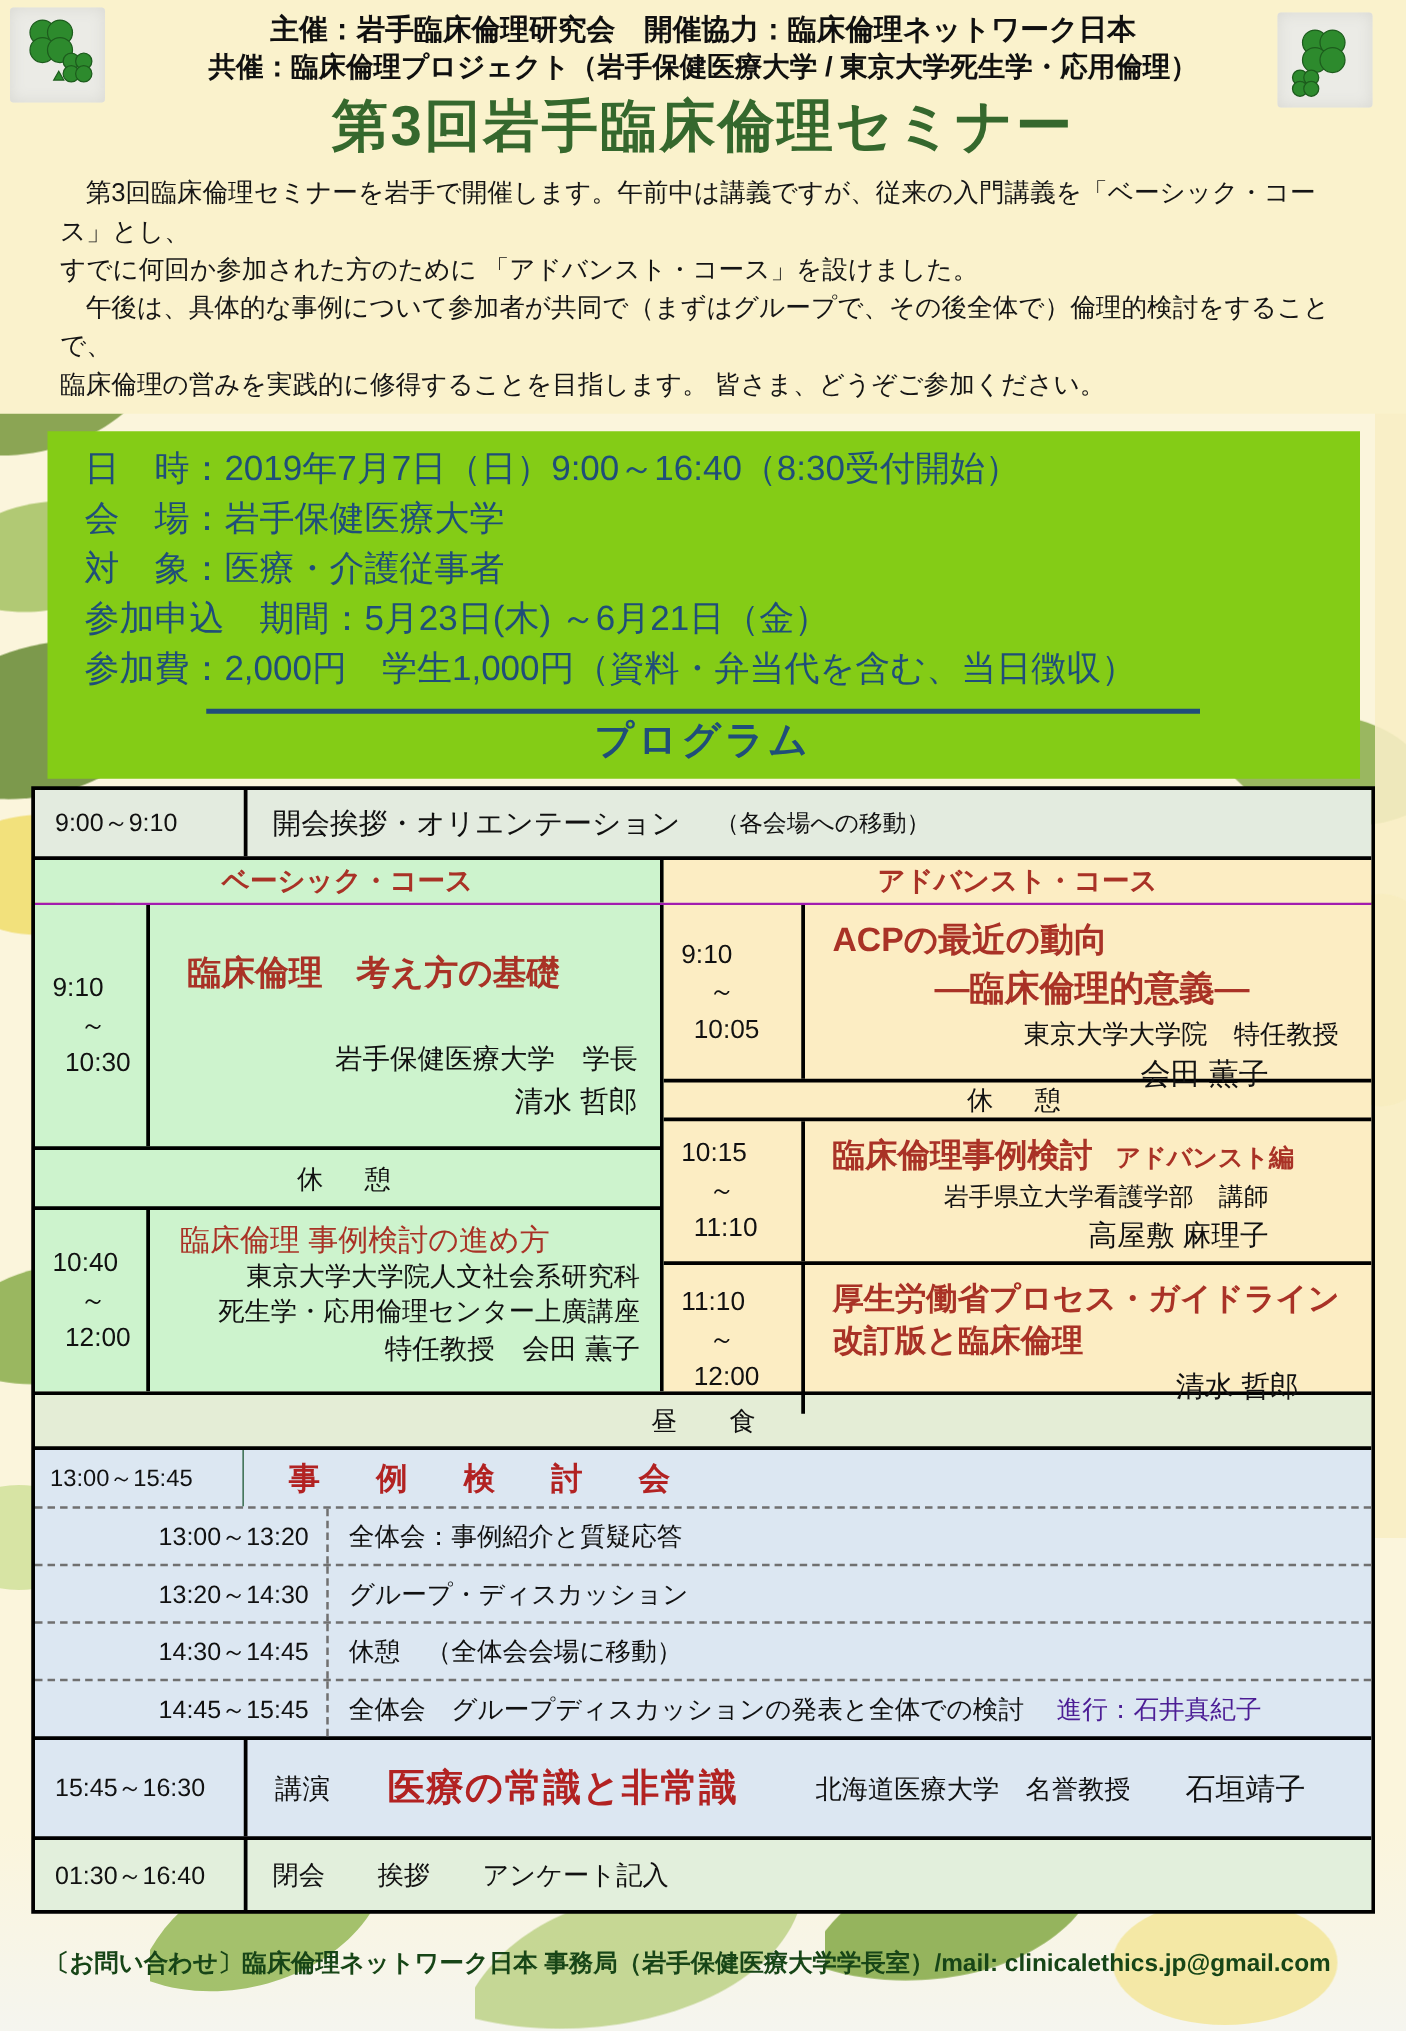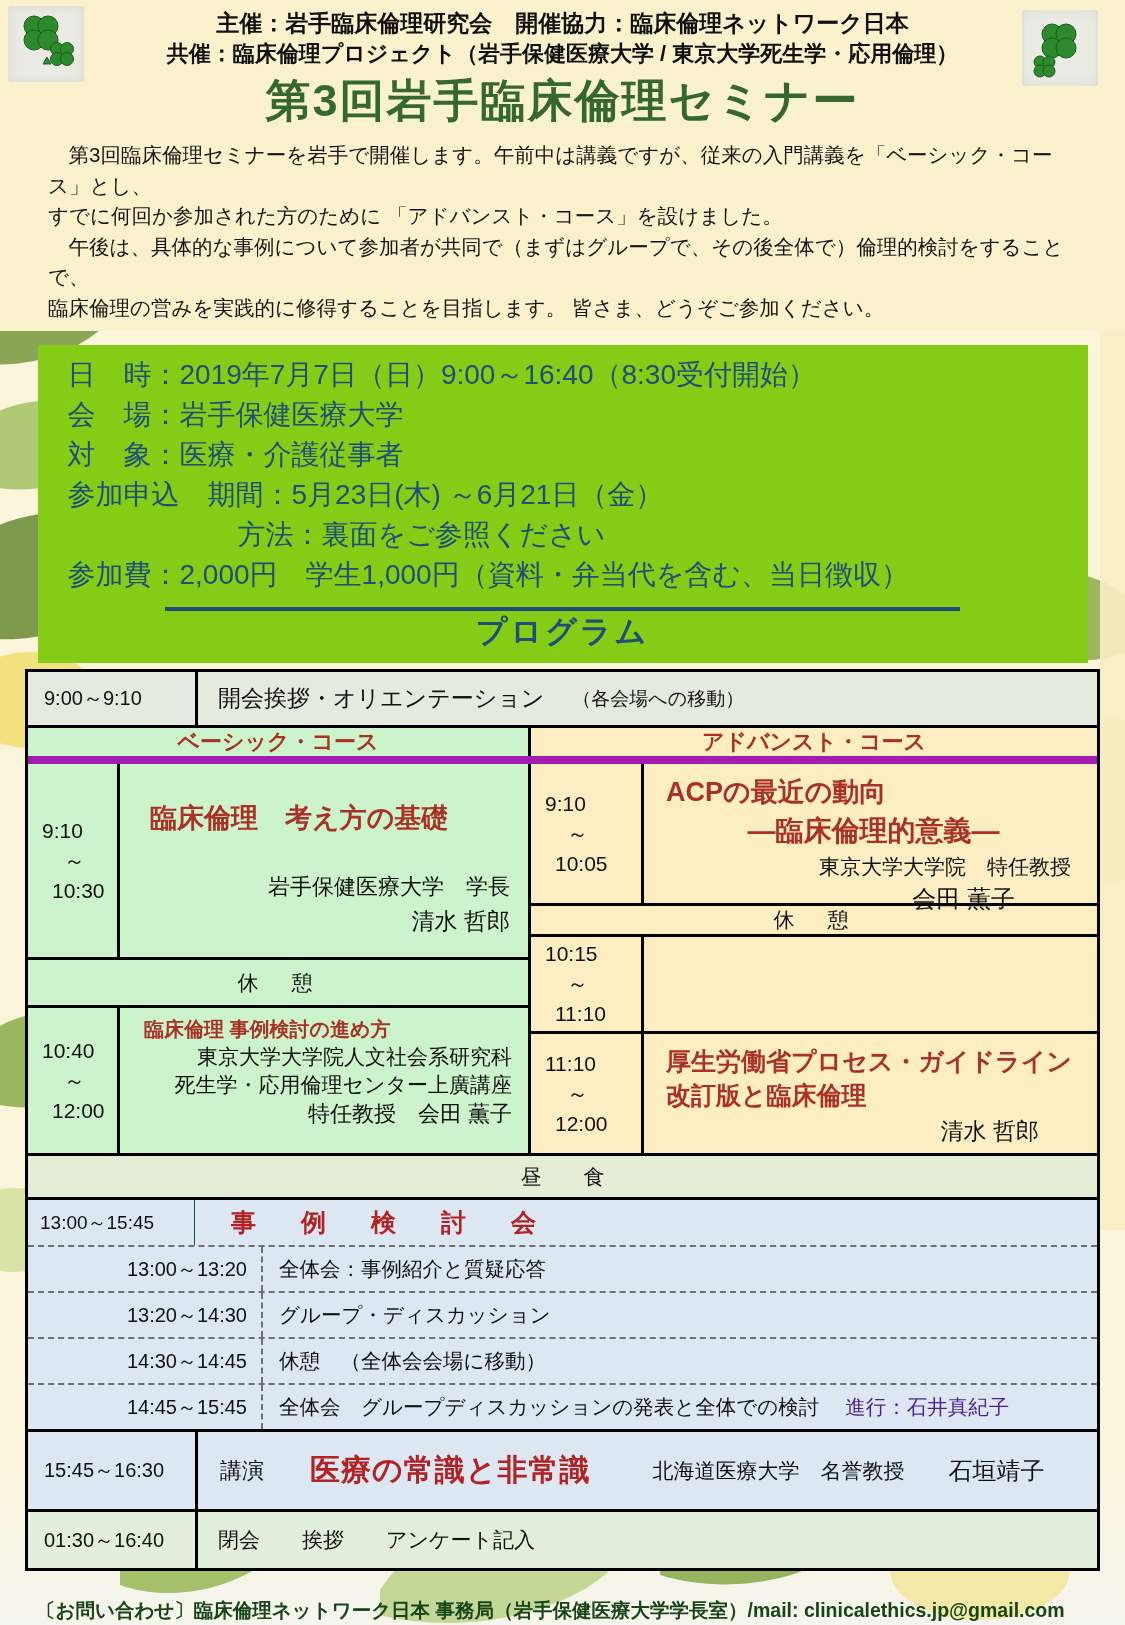--- a/index.html
+++ b/index.html
@@ -38,21 +38,21 @@
   
   .tbl{width:1069px;margin:6px auto 0;border:3px solid #000;box-sizing:content-box;}
   .tbl *{box-sizing:border-box;}
   .rowA{display:flex;height:56px;border-bottom:3px solid #000;background:#E3EBDF;align-items:stretch;}
   .tc{width:170px;border-right:3px solid #000;display:flex;align-items:center;
       padding-left:16px;font-size:20px;}
   .rowA-content{flex:1;display:flex;align-items:center;padding-left:20px;}
   .rowA-title{font-size:23px;}
   .rowA-note{font-size:19px;margin-left:28px;}
 
-  .hdr-row{display:flex;height:36px;border-bottom:8px solid #a21caf;}
+  .hdr-row{display:flex;height:36px;border-bottom:2px solid #a21caf;}
   .hdr{display:flex;align-items:center;justify-content:center;
        font-size:22px;font-weight:600;color:#A93226;}
   .hdr-basic{width:503px;border-right:3px solid #000;background:#CDF3CD;}
   .hdr-adv{flex:1;background:#FCEDC3;}
 
   .morning{display:flex;height:392px;border-bottom:3px solid #000;}
   .m-left{width:503px;border-right:3px solid #000;display:flex;flex-direction:column;background:#CDF3CD;}
   .m-right{flex:1;display:flex;flex-direction:column;background:#FCEDC3;}
   .m-left .s1{height:196px;border-bottom:3px solid #000;display:flex;}
   .m-left .brk{height:48px;border-bottom:3px solid #000;}
@@ -69,21 +69,21 @@
   .tcol-a{width:113px;}
   .tsep{padding-left:22px;}
   .tend{padding-left:10px;}
 
   .sess{flex:1;display:flex;flex-direction:column;padding:4px 10px 6px 16px;}
   .red{color:#A93226;}
   .sess-title{font-size:27px;font-weight:600;}
   .b1-title{margin:32px 0 0 14px;}
   .b1-affil{margin-top:36px;text-align:right;font-size:22px;padding-right:8px;}
   .b1-speaker{text-align:right;font-size:23px;padding-right:8px;margin-top:4px;}
-  .b2-title{font-size:20px;font-weight:700;margin:4px 0 0 8px;}
+  .b2-title{font-size:24px;font-weight:400;margin:4px 0 0 8px;}
   .b2-affil{text-align:right;font-size:21px;line-height:28px;padding-right:6px;}
   .b2-affil3{text-align:right;font-size:22px;line-height:30px;padding-right:6px;}
   .a1-title{font-size:27px;font-weight:600;margin:6px 0 0 6px;}
   .a1-sub{font-size:28px;font-weight:600;text-align:center;margin-top:2px;}
   .a1-affil{text-align:right;font-size:21px;padding-right:16px;margin-top:3px;}
   .a1-speaker{text-align:right;font-size:24px;padding-right:72px;margin-top:2px;}
   .a2-titleline{margin:6px 0 0 6px;}
   .a2-title{font-size:26px;font-weight:600;}
   .a2-suffix{font-size:20px;font-weight:600;margin-left:14px;}
   .a2-affil{text-align:right;font-size:20px;padding-right:72px;margin-top:2px;}
@@ -186,21 +186,20 @@
         <div>　午後は、具体的な事例について参加者が共同で（まずはグループで、その後全体で）倫理的検討をすることで、</div>
         <div>臨床倫理の営みを実践的に修得することを目指します。 皆さま、どうぞご参加ください。</div>
       </div>
     </div>
 
     <div class="details-panel">
       <div class="detail-line">日　時：2019年7月7日（日）9:00～16:40（8:30受付開始）</div>
       <div class="detail-line">会　場：岩手保健医療大学</div>
       <div class="detail-line">対　象：医療・介護従事者</div>
       <div class="detail-line">参加申込　期間：5月23日(木) ～6月21日（金）</div>
-      <div class="detail-line indent">方法：裏面をご参照ください</div>
       <div class="detail-line">参加費：2,000円　学生1,000円（資料・弁当代を含む、当日徴収）</div>
       <hr class="program-divider">
       <div class="program-heading">プログラム</div>
     </div>
 
     <div class="tbl">
 
       <div class="rowA">
         <div class="tc">9:00～9:10</div>
         <div class="rowA-content">
@@ -258,20 +257,28 @@
               <div class="a1-affil">東京大学大学院　特任教授</div>
               <div class="a1-speaker">会田 薫子</div>
             </div>
           </div>
           <div class="brk">休　憩</div>
           <div class="s2">
             <div class="tcol tcol-a">
               <span>10:15</span>
               <span class="tsep">～</span>
               <span class="tend">11:10</span>
+            </div>
+            <div class="sess">
+              <div class="a2-titleline">
+                <span class="a2-title red">臨床倫理事例検討</span>
+                <span class="a2-suffix red">アドバンスト編</span>
+              </div>
+              <div class="a2-affil">岩手県立大学看護学部　講師</div>
+              <div class="a2-speaker">高屋敷 麻理子</div>
             </div>
           </div>
           <div class="s3">
             <div class="tcol tcol-a">
               <span>11:10</span>
               <span class="tsep">～</span>
               <span class="tend">12:00</span>
             </div>
             <div class="sess">
               <div class="a3-title red">

